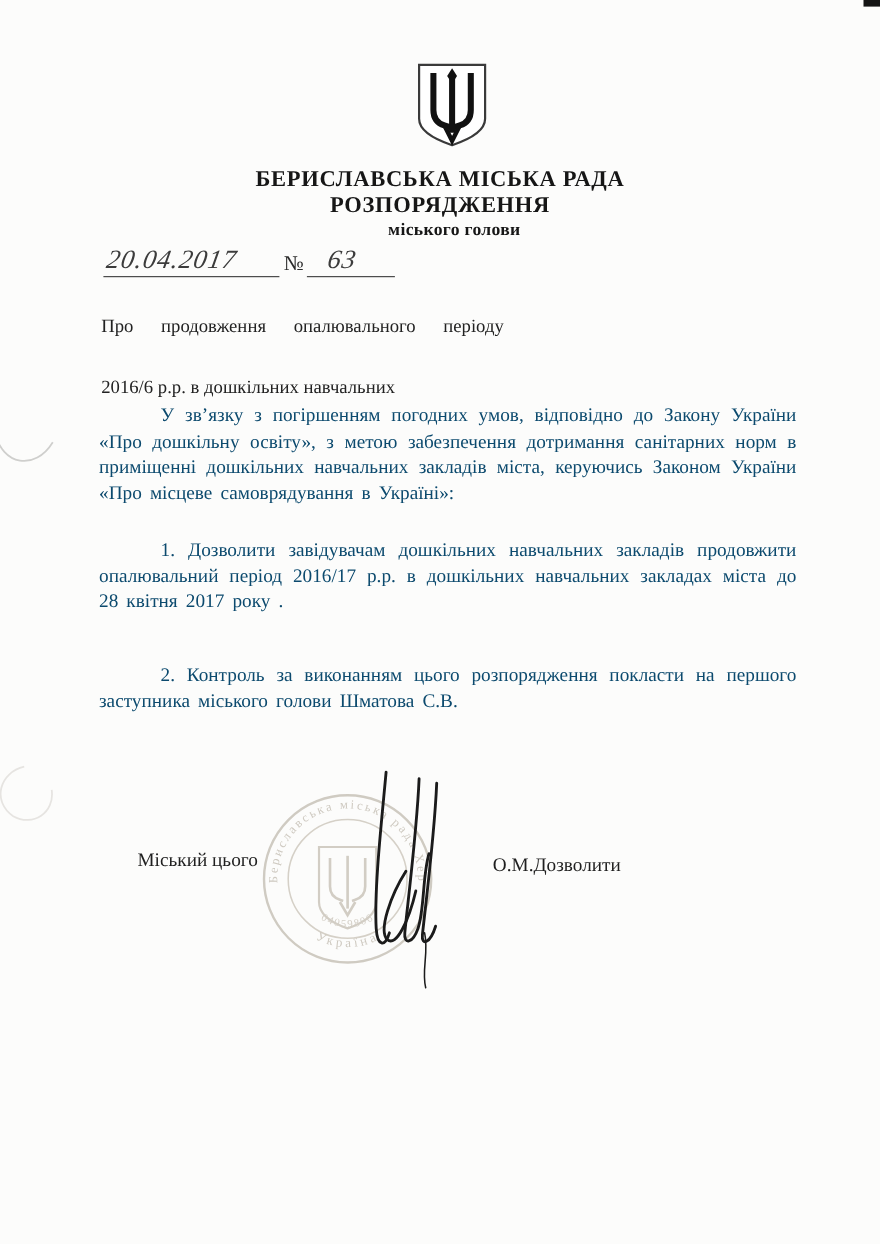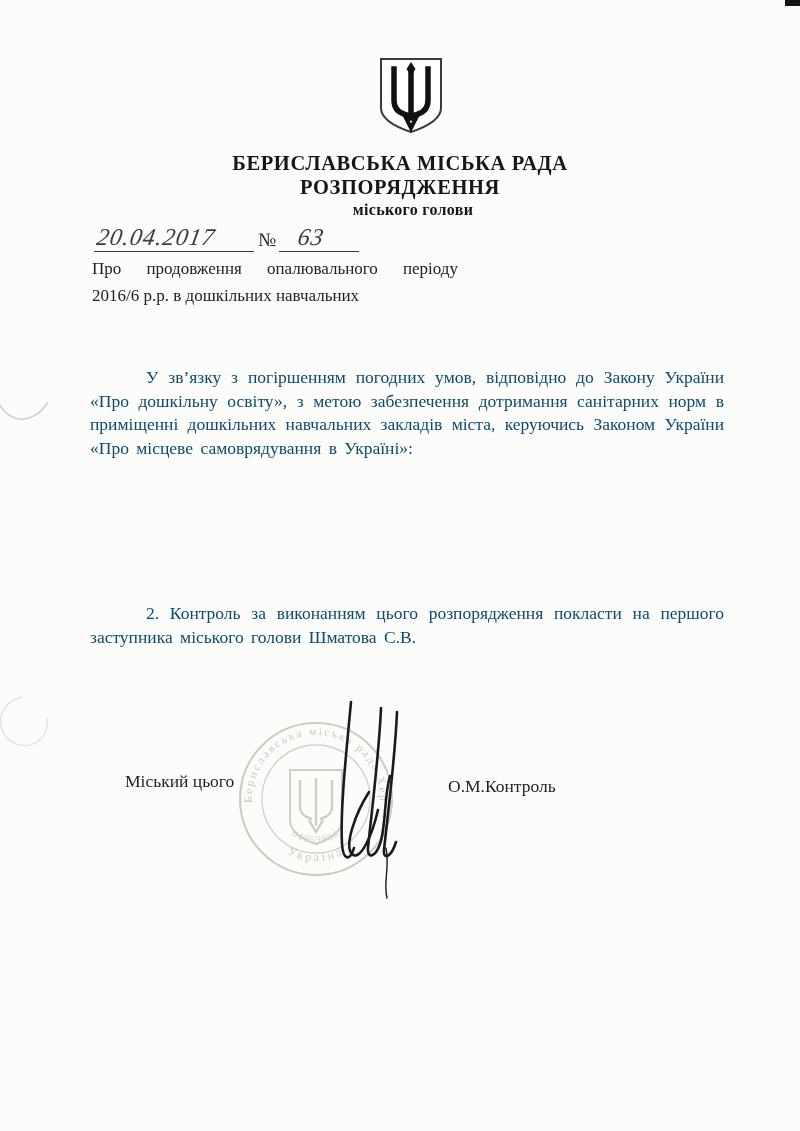--- a/index.html
+++ b/index.html
@@ -21,21 +21,21 @@
   
   .hw{font-style:italic;color:#3c3c3c;transform:skewX(-10deg);letter-spacing:1px;}
   .hw-date{position:absolute;left:97px;top:224px;font-size:24px;}
   .hw-num{position:absolute;left:298px;top:224px;font-size:24px;}
   .no-sign{position:absolute;left:258px;top:229px;font-size:19px;color:#2a2a2a;}
   .u-line{position:absolute;border-bottom:1.5px solid #3a3a3a;height:0;}
   .u-date{left:94px;top:251px;width:160px;}
   .u-num{left:279px;top:251px;width:80px;}
   
   .subject{position:absolute;left:92px;top:255px;width:366px;font-size:17px;color:#222;}
-  .subject .sline{height:27px;line-height:27px;text-align:justify;text-align-last:justify;}
+  .subject .sline{height:27px;line-height:27px;text-align:justify;text-align-last:justify;margin-top:28px;}
   .subject .sline:last-child{text-align-last:left;}
   
   .para{
     position:absolute;left:90px;width:634px;
     font-size:17.5px;line-height:23.5px;
     text-align:justify;text-indent:56px;
     word-spacing:3px;color:#0c4a6e;
   }
   .p-intro{top:366px;}
   .p-item1{top:488px;}
@@ -74,20 +74,21 @@
   <div class="no-sign">№</div>
   <div class="hw hw-num">63</div>
   <div class="u-line u-num"></div>
 
   <div class="subject">
     <div class="sline">Про продовження опалювального періоду</div>
     <div class="sline">2016/6 р.р. в дошкільних навчальних</div>
   </div>
 
   <div class="para p-intro">У зв’язку з погіршенням погодних умов, відповідно до Закону України «Про дошкільну освіту», з метою забезпечення дотримання санітарних норм в приміщенні дошкільних навчальних закладів міста, керуючись Законом України «Про місцеве самоврядування в Україні»:</div>
+  <div class="para p-item1">1. Дозволити завідувачам дошкільних навчальних закладів продовжити опалювальний період 2016/17 р.р. в дошкільних навчальних закладах міста до 28 квітня 2017 року .</div>
   <div class="para p-item2">2. Контроль за виконанням цього розпорядження покласти на першого заступника міського голови Шматова С.В.</div>
 
   <svg class="stamp" viewBox="0 0 184 180">
     <defs>
       <path id="arcTop" d="M26 89 a64 64 0 1 1 128 0"></path>
       <path id="arcBottom" d="M28 89 a62 62 0 0 0 124 0"></path>
       <path id="arcCode" d="M46 89 a44 44 0 0 0 88 0"></path>
     </defs>
     <circle cx="90" cy="89" r="76" fill="none" stroke="#c5bfb4" stroke-width="2.2"></circle>
     <circle cx="90" cy="89" r="54" fill="none" stroke="#ccc6bb" stroke-width="1.4"></circle>
@@ -115,21 +116,21 @@
     <g fill="none" stroke="#1b1b1b" stroke-width="2.6" stroke-linecap="round">
       <path d="M18 6 C14 50 7 112 9 148 C10 164 17 166 21 152"></path>
       <path d="M36 96 C22 118 11 150 19 158 C27 166 39 140 45 114"></path>
       <path d="M48 12 C46 60 37 130 35 152 C34 163 42 162 47 148 C53 131 51 100 57 80"></path>
       <path d="M64 16 C62 64 53 134 51 154 C50 164 58 162 63 146"></path>
       <path d="M53 152 C57 170 50 186 54 202" stroke-width="1.4"></path>
     </g>
   </svg>
 
   <div class="sig-title">Міський цього</div>
-  <div class="sig-name">О.М.Контроль</div>
+  <div class="sig-name">О.М.Дозволити</div>
 
   <div class="corner-mark"></div>
   <svg class="punch" style="left:-8px;top:386px;width:60px;height:46px;" viewBox="0 0 60 46">
     <path d="M3 6 C10 38 40 42 56 16" fill="none" stroke="#cfcfcd" stroke-width="1.6"></path>
   </svg>
   <svg class="punch" style="left:-10px;top:694px;width:66px;height:56px;" viewBox="0 0 66 56">
     <path d="M32 3 C10 8 2 34 22 48 C40 58 60 45 57 24" fill="none" stroke="#e6e4e1" stroke-width="1.6"></path>
   </svg>
 
 </div>

